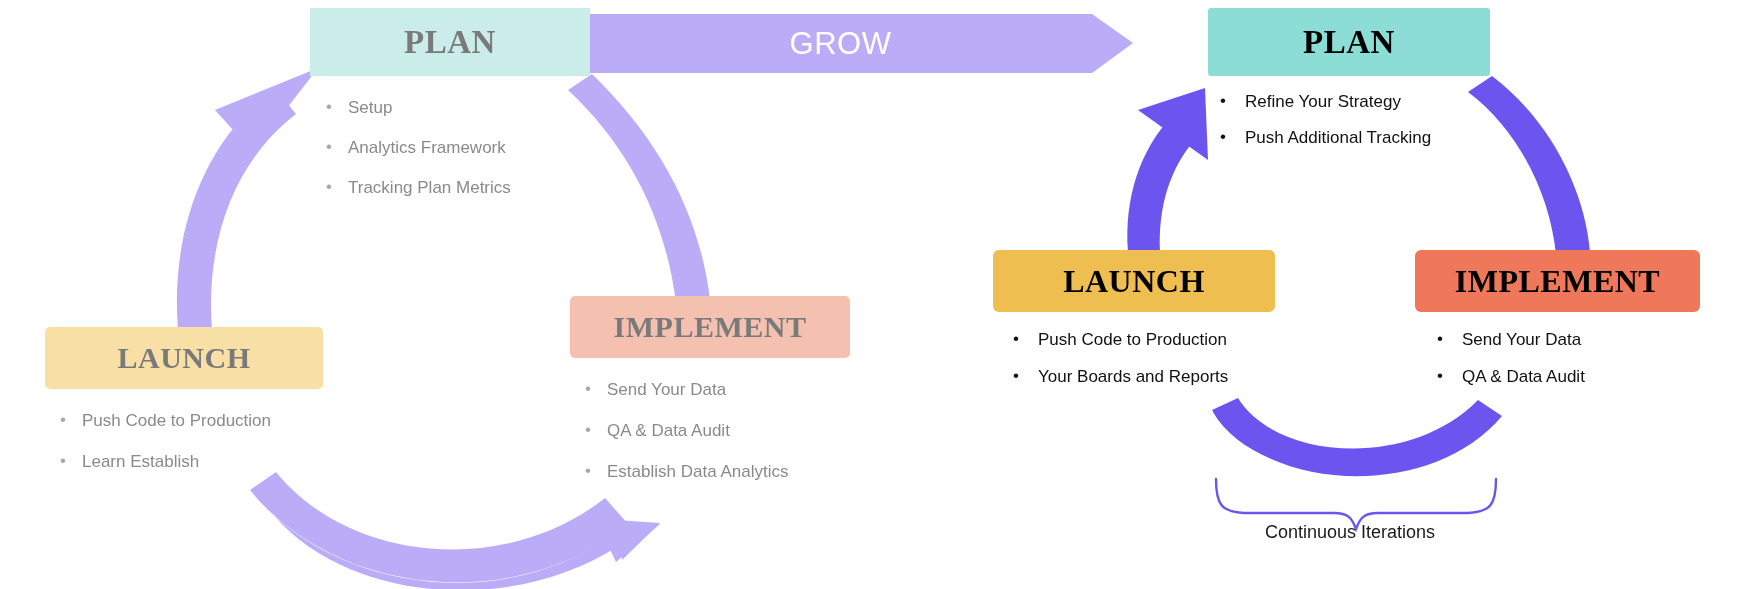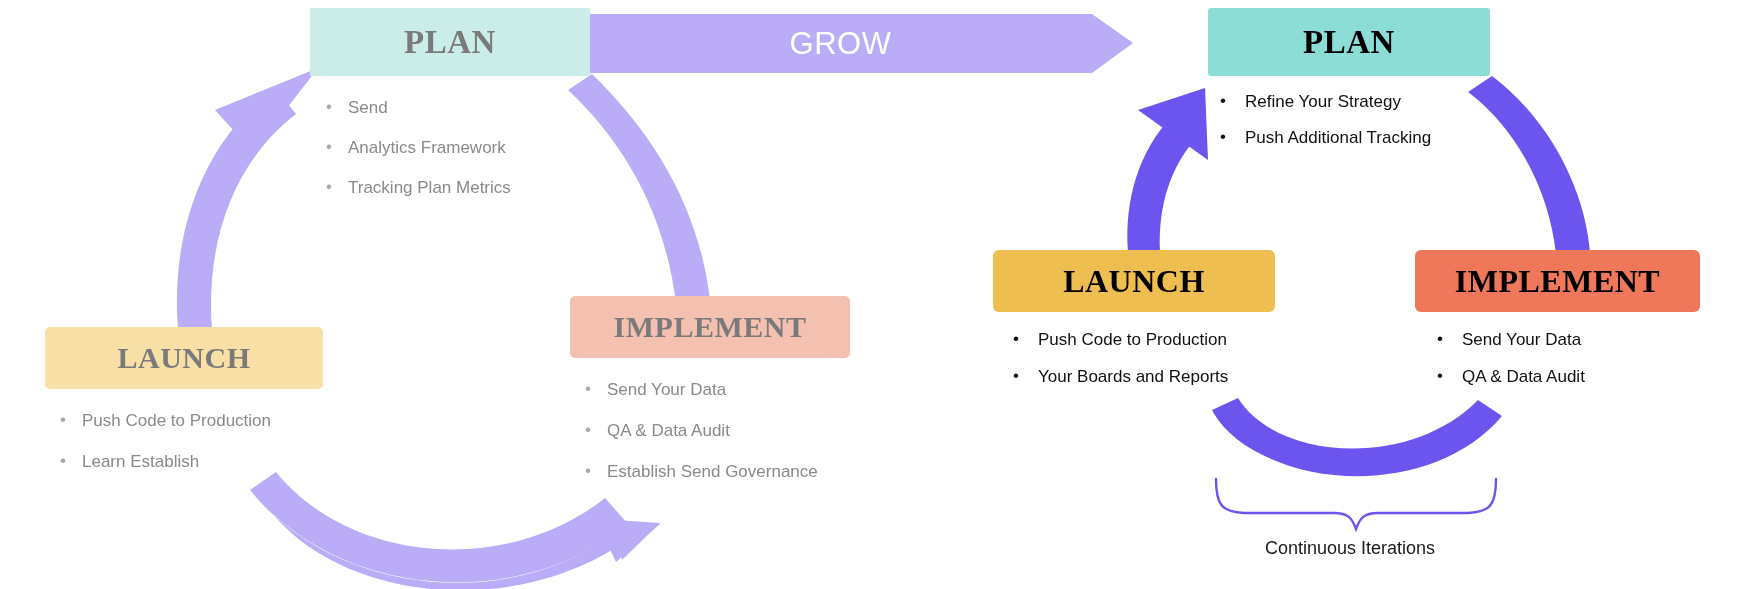--- a/index.html
+++ b/index.html
@@ -176,21 +176,21 @@
     color: #ffffff;
     font-size: 31px;
     font-weight: 400;
     letter-spacing: 0.5px;
   }
 
   
   #continuous-caption {
     position: absolute;
     left: 1215px;
-    top: 538px;
+    top: 522px;
     width: 270px;
     text-align: center;
     color: #1a1a1a;
     font-size: 18px;
   }
 </style>
 </head>
 <body>
 
 <div class="stage">
@@ -254,21 +254,21 @@
 
   <div id="grow-banner">
     <div class="grow-label">GROW</div>
   </div>
 
   <div class="node pale" id="node-plan-left">
     <div class="node-header">PLAN</div>
     <ul class="node-list">
       <li>
         <span class="bullet">•</span>
-        <span>Send</span>
+        <span>Setup</span>
       </li>
       <li>
         <span class="bullet">•</span>
         <span>Analytics Framework</span>
       </li>
       <li>
         <span class="bullet">•</span>
         <span>Tracking Plan Metrics</span>
       </li>
     </ul>
@@ -294,21 +294,21 @@
       <li>
         <span class="bullet">•</span>
         <span>Send Your Data</span>
       </li>
       <li>
         <span class="bullet">•</span>
         <span>QA &amp; Data Audit</span>
       </li>
       <li>
         <span class="bullet">•</span>
-        <span>Establish Send Governance</span>
+        <span>Establish Data Analytics</span>
       </li>
     </ul>
   </div>
 
   <div class="node bold" id="node-plan-right">
     <div class="node-header">PLAN</div>
     <ul class="node-list">
       <li>
         <span class="bullet">•</span>
         <span>Refine Your Strategy</span>

